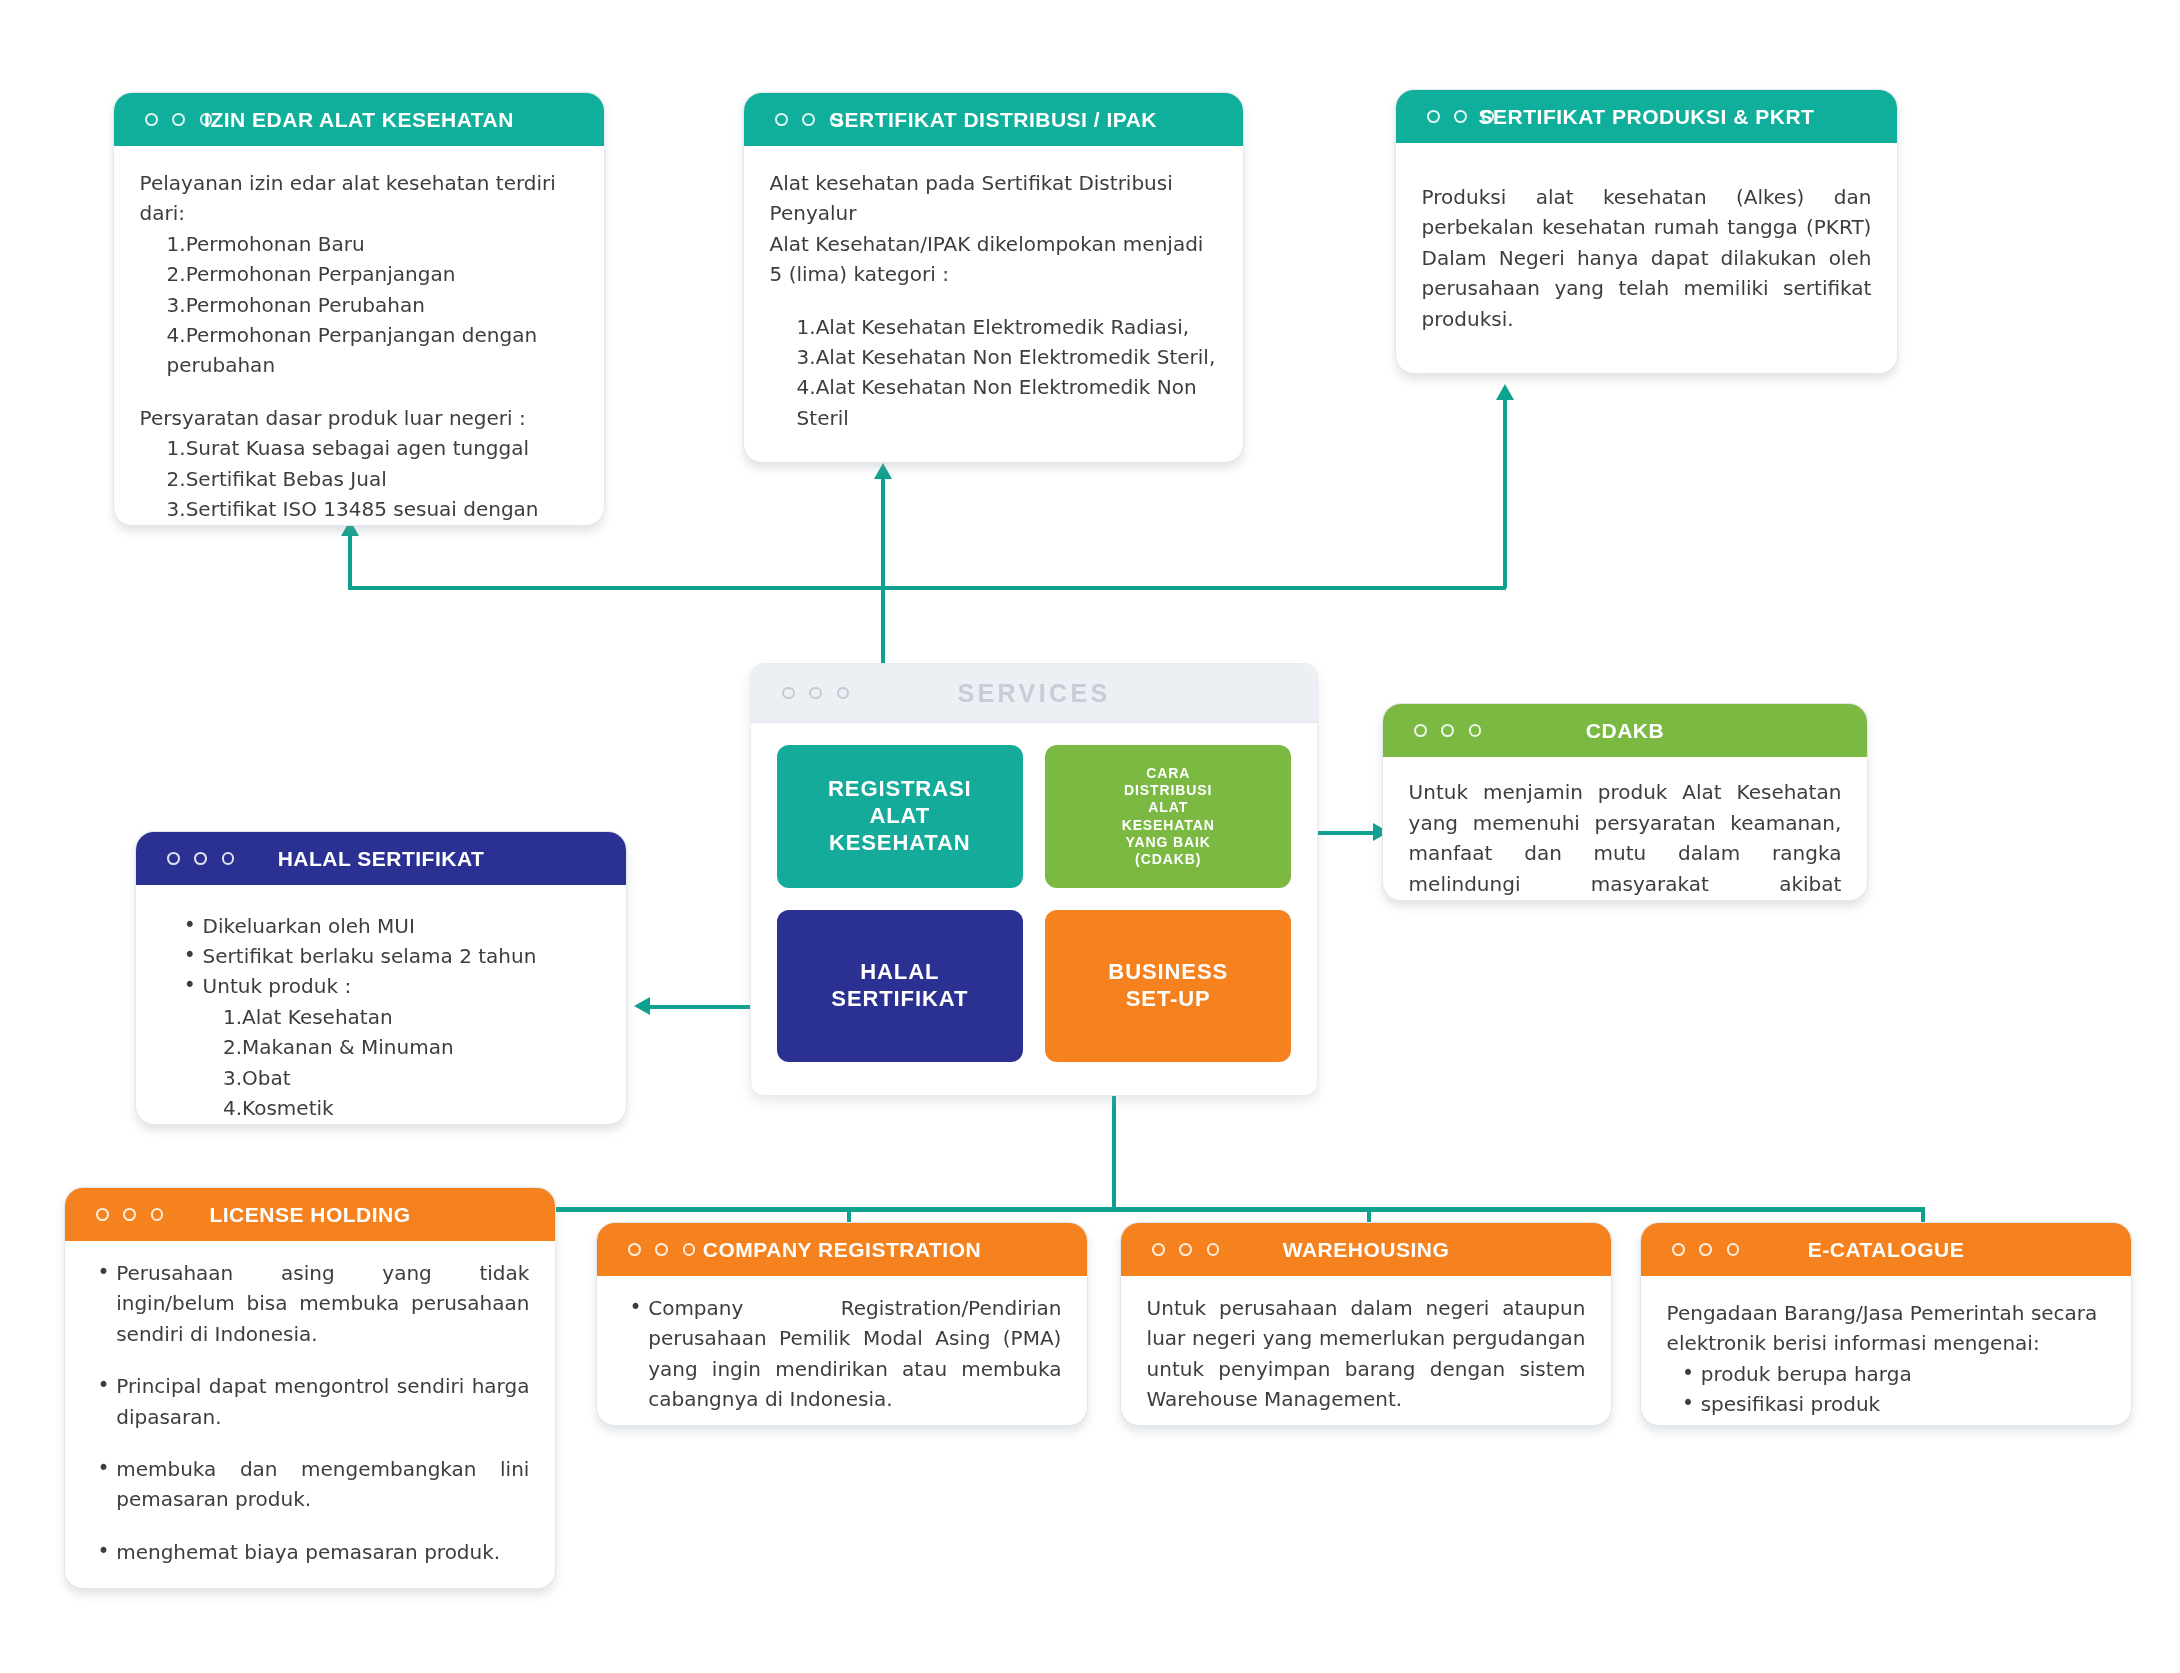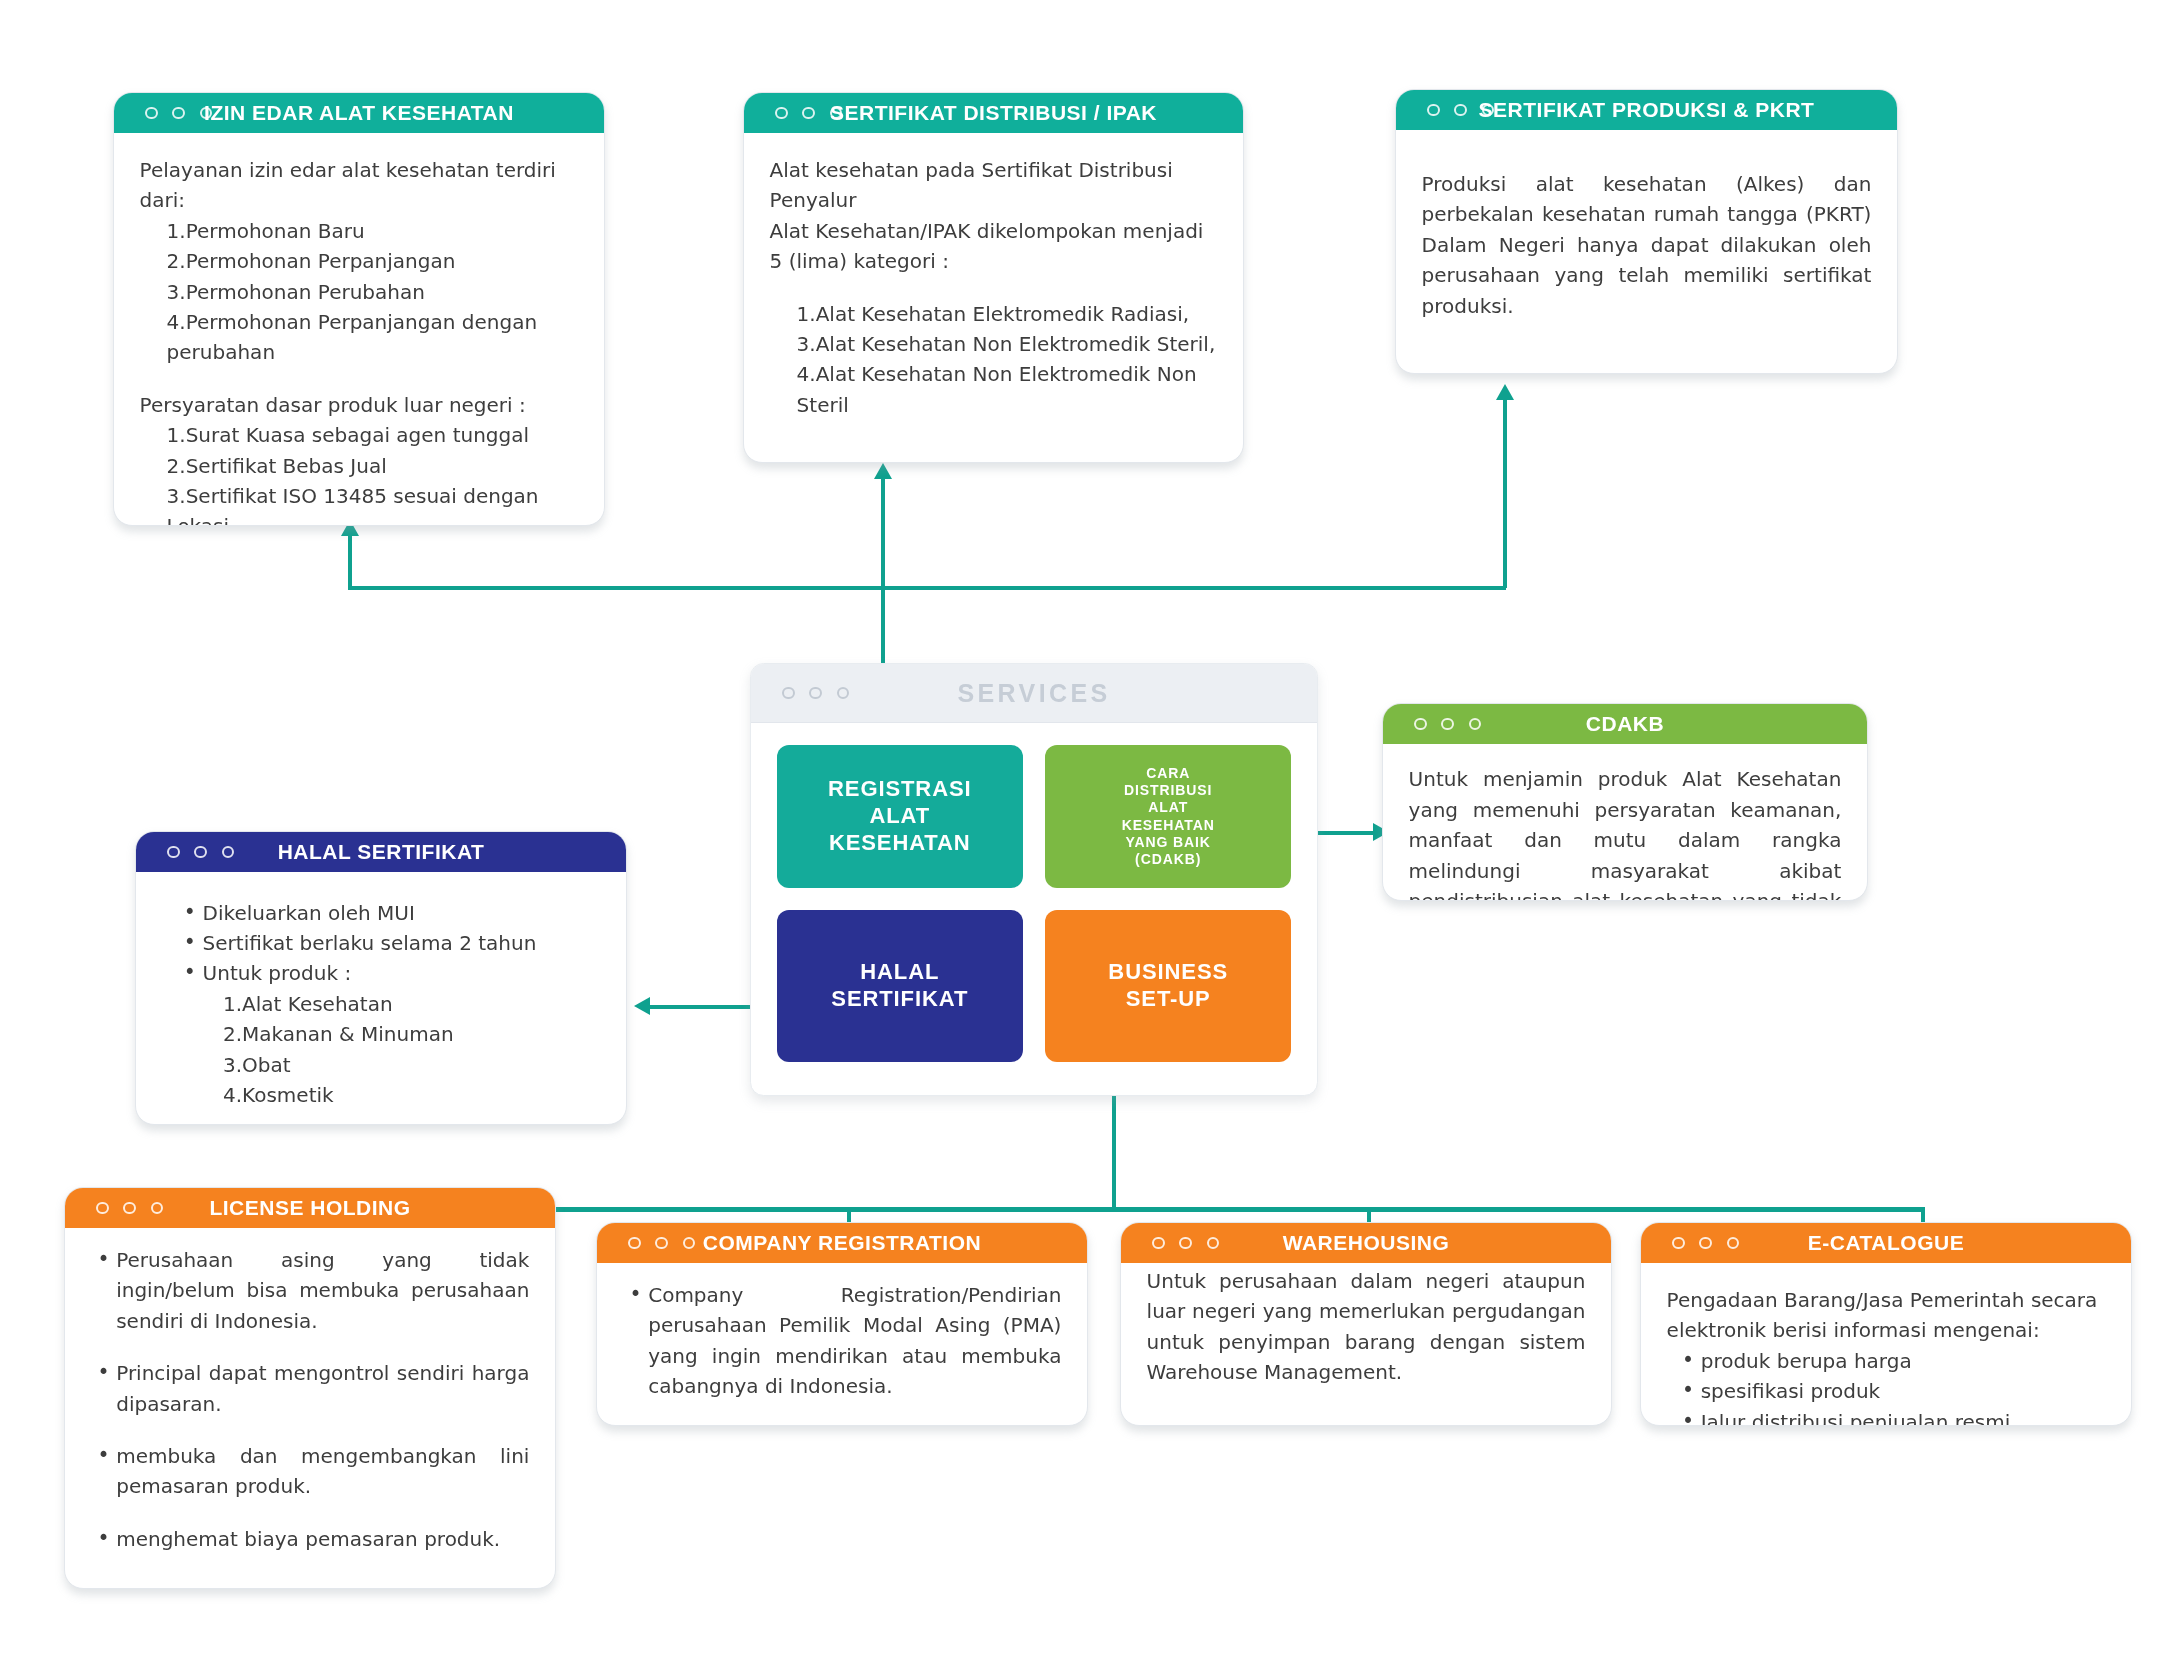--- a/index.html
+++ b/index.html
@@ -13,21 +13,21 @@
   .card{
     position:absolute;
     background:#ffffff;
     border:1.7px solid #e3e7ec;
     border-radius:19px;
     box-shadow:0 5.1px 8.5px rgba(150,160,170,.28);
     overflow:hidden;
     box-sizing:border-box;
   }
   .card-header{
-    height:40px;
+    height:53px;
     display:flex;align-items:center;
     box-sizing:border-box;
     position:relative;
   }
   .dots{display:flex;gap:14.5px;margin-left:31px;}
   .dot{
     width:12.8px;height:12.8px;border-radius:50%;
     border:2.1px solid rgba(255,255,255,.85);
     box-sizing:border-box;
   }
@@ -331,21 +331,21 @@
 
   <div class="card" style="left:1120px;top:1222px;width:492px;height:204px;">
     <div class="card-header hd-orange">
       <div class="dots">
         <span class="dot"></span>
         <span class="dot"></span>
         <span class="dot"></span>
       </div>
       <div class="card-title">WAREHOUSING</div>
     </div>
-    <div class="card-body justify" style="padding-top:3px;">
+    <div class="card-body justify" style="padding-top:17px;">
       <p>Untuk perusahaan dalam negeri ataupun luar negeri yang memerlukan pergudangan untuk penyimpan barang dengan sistem Warehouse Management.</p>
     </div>
   </div>
 
   <div class="card" style="left:1640px;top:1222px;width:492px;height:204px;">
     <div class="card-header hd-orange">
       <div class="dots">
         <span class="dot"></span>
         <span class="dot"></span>
         <span class="dot"></span>

